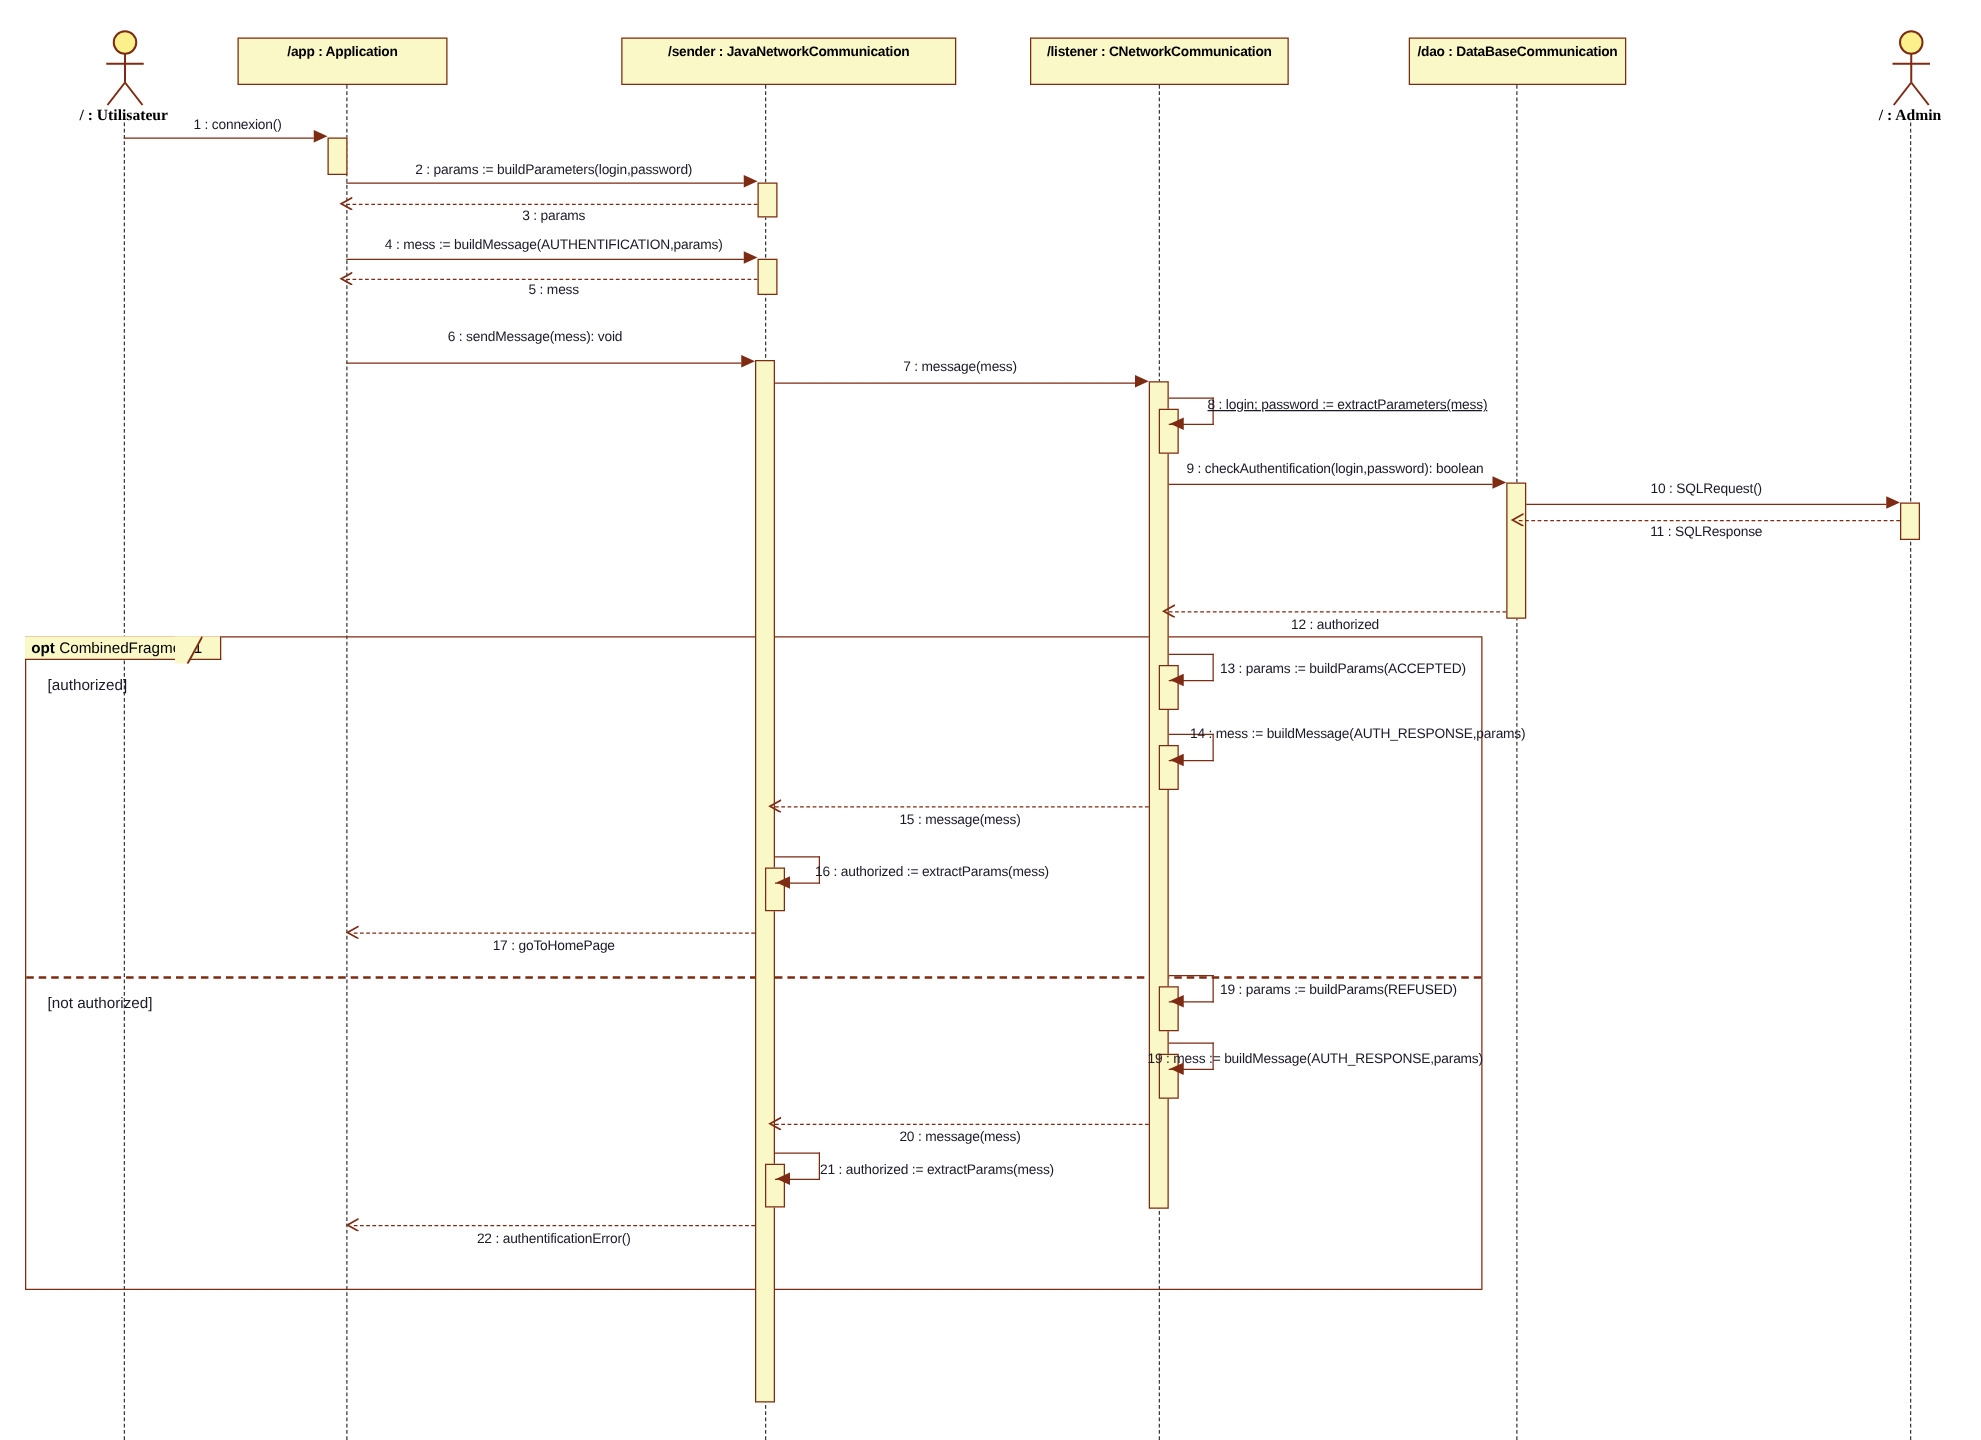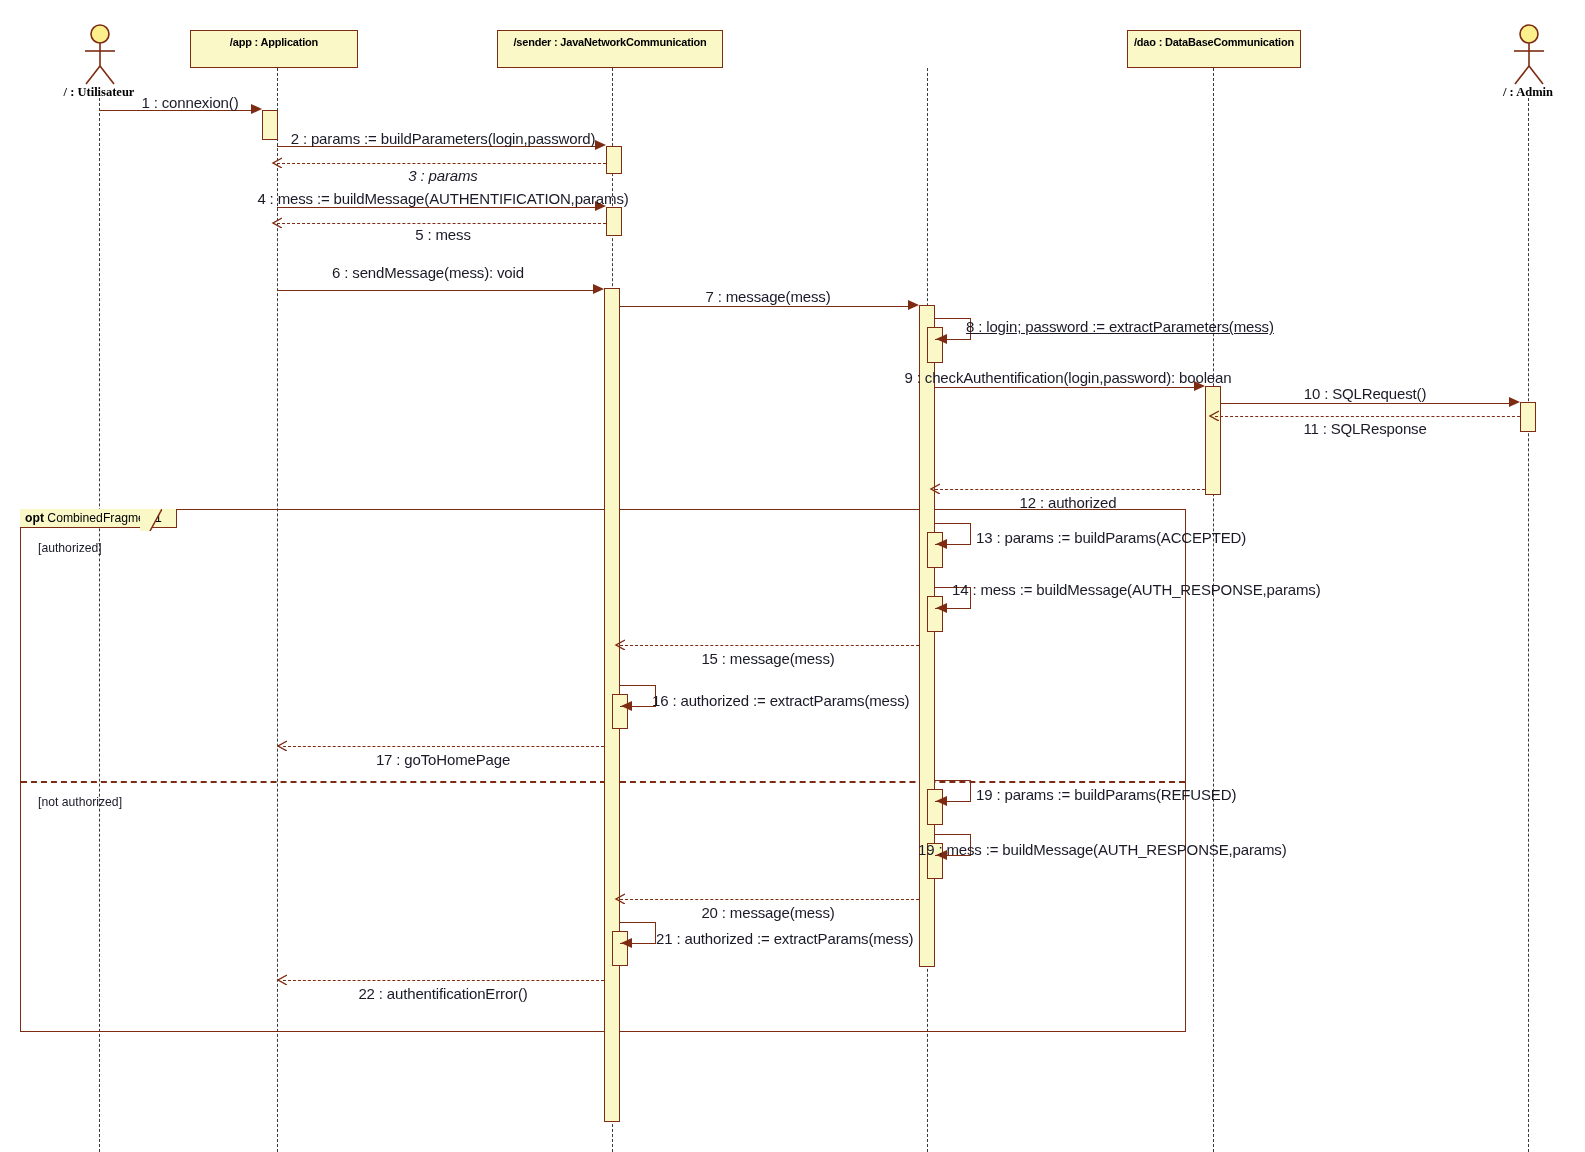--- a/index.html
+++ b/index.html
@@ -75,21 +75,21 @@
     border-top: 5.5px solid transparent;
     border-bottom: 5.5px solid transparent;
     border-right: 11px solid #7d2b12;
   }
   .openarrow-l {
     position: absolute;
     width: 11px; height: 11px;
   }
   .msg-label {
     position: absolute;
-    font-size: 15px;
+    font-size: 11px;
     color: #1a1a28;
     white-space: nowrap;
     letter-spacing: -0.15px;
   }
   .msg-label.center {
     text-align: center;
     transform: translateX(-50%);
   }
   .selfcall {
     position: absolute;
@@ -151,21 +151,22 @@
   <svg class="actor" style="left:1503px; top:24px;" width="52" height="62" viewBox="0 0 52 62">
     <circle cx="26" cy="10" r="9" fill="#fbf08c" stroke="#7d2b12" stroke-width="1.6"></circle>
     <line x1="26" y1="19" x2="26" y2="42" stroke="#7d2b12" stroke-width="1.6"></line>
     <line x1="11" y1="27" x2="41" y2="27" stroke="#7d2b12" stroke-width="1.6"></line>
     <line x1="26" y1="42" x2="12" y2="60" stroke="#7d2b12" stroke-width="1.6"></line>
     <line x1="26" y1="42" x2="40" y2="60" stroke="#7d2b12" stroke-width="1.6"></line>
   </svg>
   <div class="actor-label" style="left:1478px; top:85px; width:100px;">/ : Admin</div>
 
   <div class="head-box" style="left:190px;  top:30px; width:168px; height:38px;">/app : Application</div>
-  <div class="head-box" style="left:497px;  top:30px; width:226px; height:38px;">/sender : JavaNetworkCommunication</div>
+  <div class="head-box" style="left:497px;  top:30px; width:268px; height:38px;">/sender : JavaNetworkCommunication</div>
+  <div class="head-box" style="left:824px;  top:30px; width:207px; height:38px;">/listener : CNetworkCommunication</div>
   <div class="head-box" style="left:1127px; top:30px; width:174px; height:38px;">/dao : DataBaseCommunication</div>
 
   <div class="frag" style="left:20px; top:509px; width:1166px; height:523px;"></div>
   <div class="frag-divider" style="left:21px; top:781px; width:1164px;"></div>
   <div class="frag-tag" style="left:20px; top:509px;">
     <b>opt</b>&nbsp;<span>CombinedFragment1</span>
   </div>
   <svg style="position:absolute; left:140px; top:509px;" width="22" height="22" viewBox="0 0 22 22">
     <polygon points="0,0 22,0 10,22 0,22" fill="#fbf8c8" stroke="none"></polygon>
     <line x1="22" y1="0" x2="10" y2="22" stroke="#7d2b12" stroke-width="1.5"></line>
@@ -197,21 +198,21 @@
   <div class="msg-label center" style="left:190px; top:94px;">1 : connexion()</div>
 
   <div class="msg-line" style="left:277px; top:146px; width:318px;"></div>
   <div class="arrow-r" style="left:595px; top:140px;"></div>
   <div class="msg-label center" style="left:443px; top:130px;">2 : params := buildParameters(login,password)</div>
 
   <div class="msg-line ret" style="left:277px; top:163px; width:329px;"></div>
   <svg class="openarrow-l" style="left:271px; top:157px;" viewBox="0 0 11 11">
       <polyline points="11,1 2,6 11,11" fill="none" stroke="#7d2b12" stroke-width="1.4"></polyline>
     </svg>
-  <div class="msg-label center" style="left:443px; top:167px;font-style:italic;">3 : params</div>
+  <div class="msg-label center" style="left:443px; top:167px;">3 : params</div>
 
   <div class="msg-line" style="left:277px; top:207px; width:318px;"></div>
   <div class="arrow-r" style="left:595px; top:201px;"></div>
   <div class="msg-label center" style="left:443px; top:190px;">4 : mess := buildMessage(AUTHENTIFICATION,params)</div>
 
   <div class="msg-line ret" style="left:277px; top:223px; width:329px;"></div>
   <svg class="openarrow-l" style="left:271px; top:217px;" viewBox="0 0 11 11">
       <polyline points="11,1 2,6 11,11" fill="none" stroke="#7d2b12" stroke-width="1.4"></polyline>
     </svg>
   <div class="msg-label center" style="left:443px; top:226px;">5 : mess</div>

